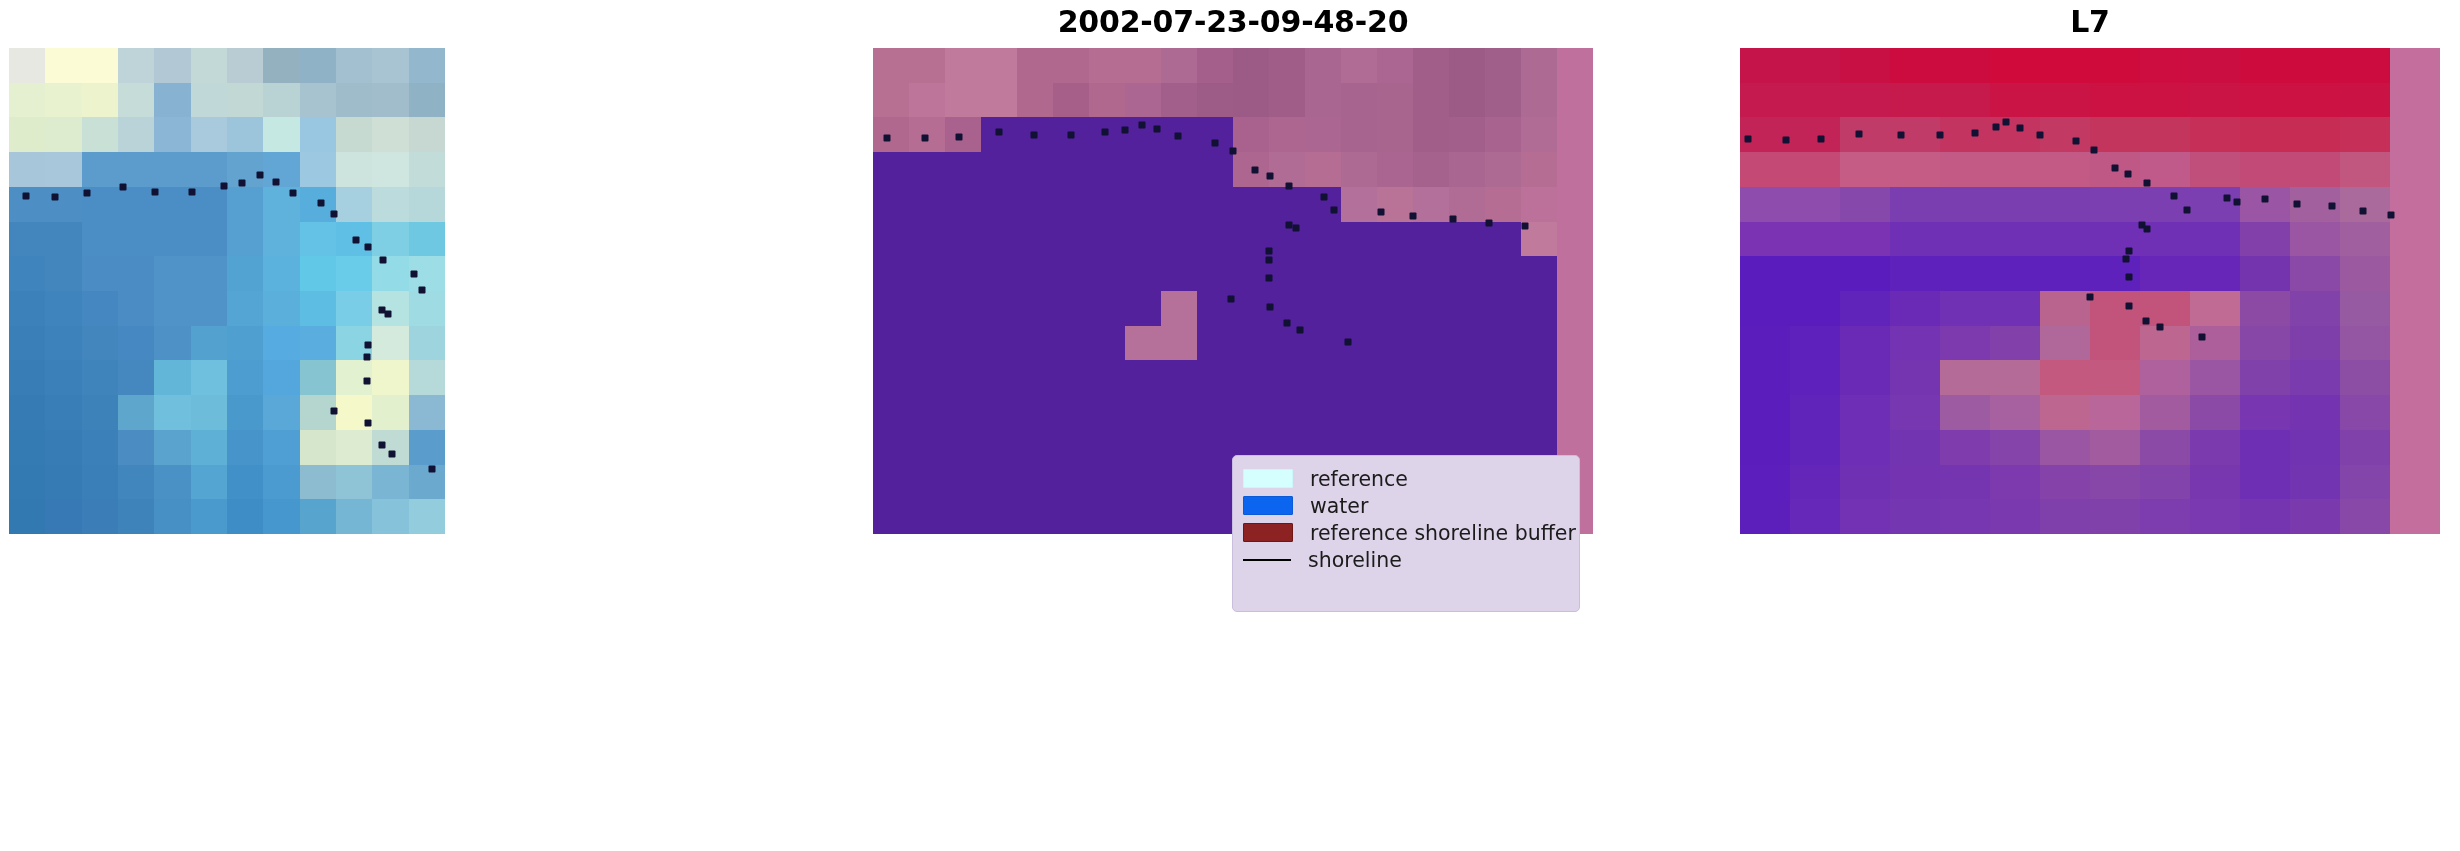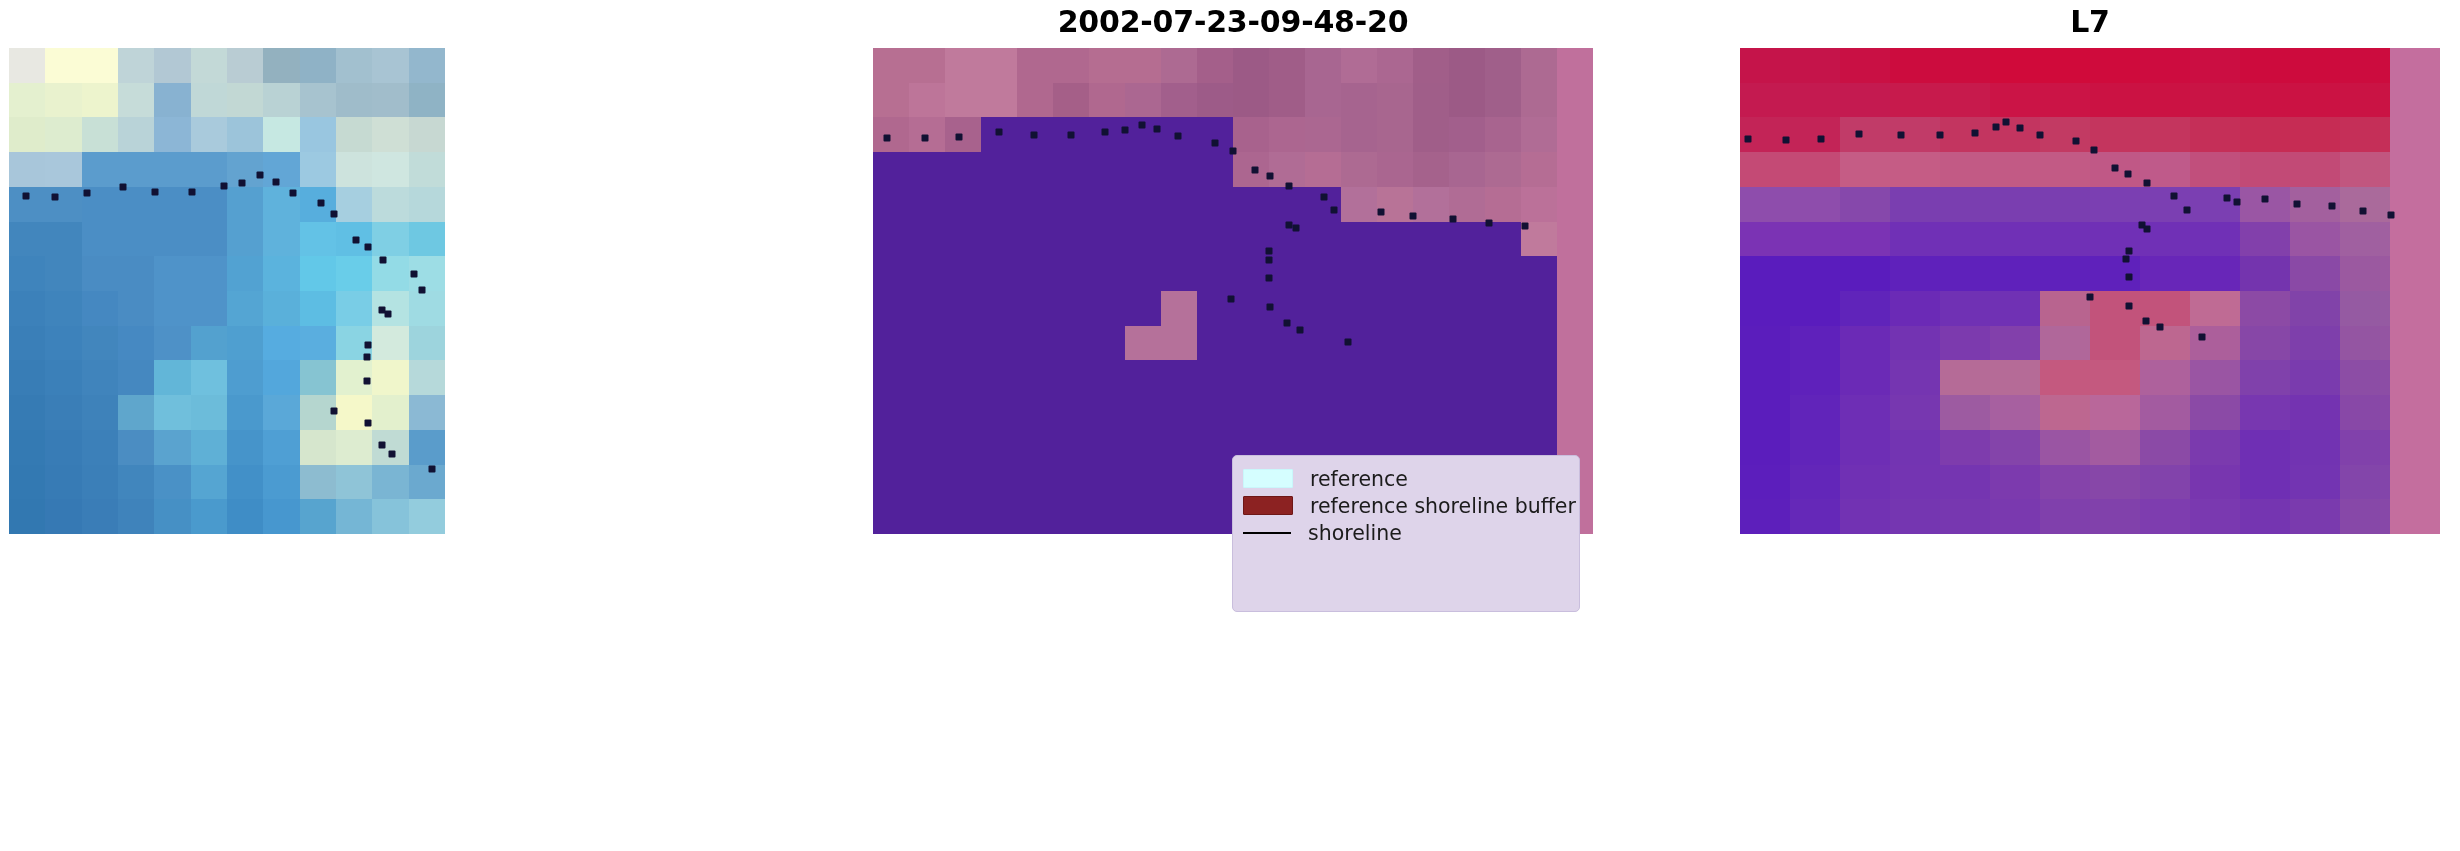--- a/index.html
+++ b/index.html
@@ -789,20 +789,24 @@
         <div class="dot" style="left: 93%; top: 34.3%;"></div>
       </div>
   </div>
 
   <div class="legend" style="left: 1232px; top: 455px; width: 348px; height: 157px; background: rgb(222, 212, 234); border-color: rgb(201, 190, 221);">
       <div class="legend-row">
         <div class="legend-swatch" style="background: rgb(213, 254, 255); border: 1px solid rgb(201, 247, 251);"></div>
         <span class="legend-label">reference</span>
       </div>
       <div class="legend-row">
+        <div class="legend-swatch" style="background: rgb(11, 101, 239); border: 1px solid rgb(11, 91, 216);"></div>
+        <span class="legend-label">water</span>
+      </div>
+      <div class="legend-row">
         <div class="legend-swatch" style="background: rgb(140, 34, 34); border: 1px solid rgb(110, 23, 23);"></div>
         <span class="legend-label">reference shoreline buffer</span>
       </div>
       <div class="legend-row">
         <div class="legend-line" style="border-top-color: rgb(0, 0, 0);"></div>
         <span class="legend-label">shoreline</span>
       </div>
     </div>
 
 </div>

